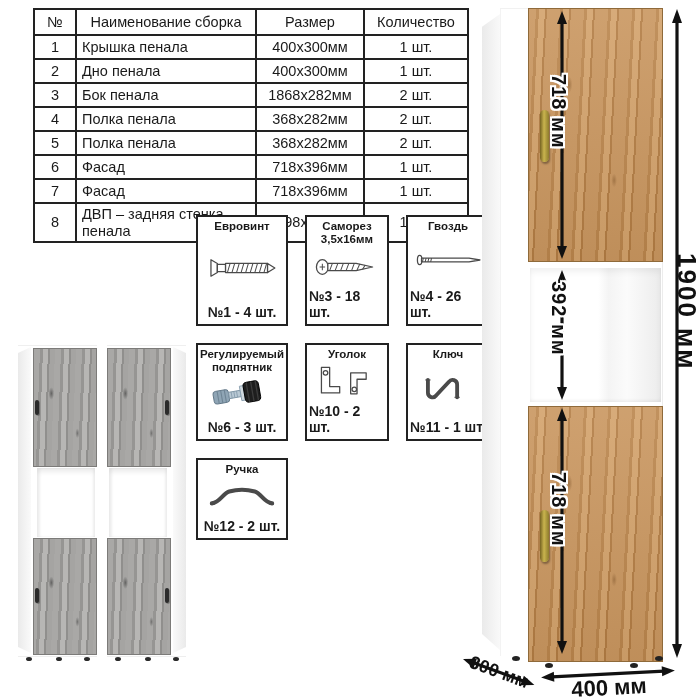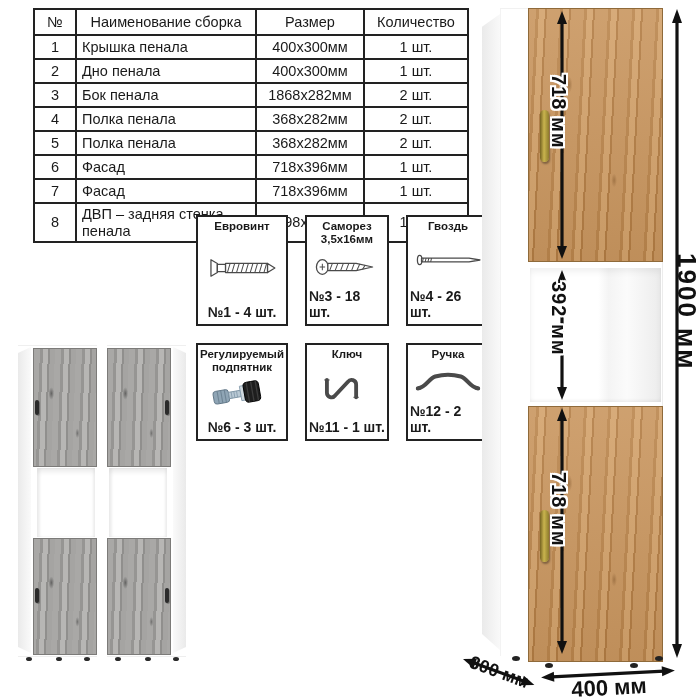--- a/index.html
+++ b/index.html
@@ -243,20 +243,34 @@
           <path d="M29 16.5 v7 M32 16.5 v7 M35 16.5 v7" stroke="#8aa0b0" stroke-width="1"></path>
           <rect x="39" y="12" width="4" height="16" fill="#cfd8de" stroke="#8aa0b0"></rect>
           <rect x="43" y="9" width="17" height="22" rx="4" fill="#1e1e1e" stroke="#000"></rect>
           <path d="M47 9 v22 M52 9 v22 M57 9 v22" stroke="#3d3d3d" stroke-width="1.4"></path>
             </g>
         </svg>
       </div>
       <div class="hw-qty">№6 - 3 шт.</div>
     </div>
 
+    <div class="hw-cell">
+      <div class="hw-name">Уголок</div>
+      <div class="hw-icon">
+        <svg viewBox="0 0 80 46">
+            <g class="line-art" stroke-width="1.3">
+          <path d="M12 7 h9 v21 h11 v7 H12 z"></path>
+          <circle cx="16.5" cy="13" r="2.5"></circle>
+          <path d="M44 13 h17 v7 h-10 v16 h-7 z"></path>
+          <circle cx="55" cy="31" r="2.5" transform="translate(-7 0)"></circle>
+            </g>
+        </svg>
+      </div>
+      <div class="hw-qty">№10 - 2 шт.</div>
+    </div>
 
     <div class="hw-cell">
       <div class="hw-name">Ключ</div>
       <div class="hw-icon">
         <svg viewBox="0 0 80 46">
           <path d="M18 12 v14 a5 5 0 0 0 9 3 l14 -15 a5 5 0 0 1 9 3 v14" fill="none" stroke="#4a4a4a" stroke-width="4.2" stroke-linecap="round"></path>
           <path d="M15 12 h6 M47 31 h6" stroke="#4a4a4a" stroke-width="1"></path>
         </svg>
       </div>
       <div class="hw-qty">№11 - 1 шт.</div>

